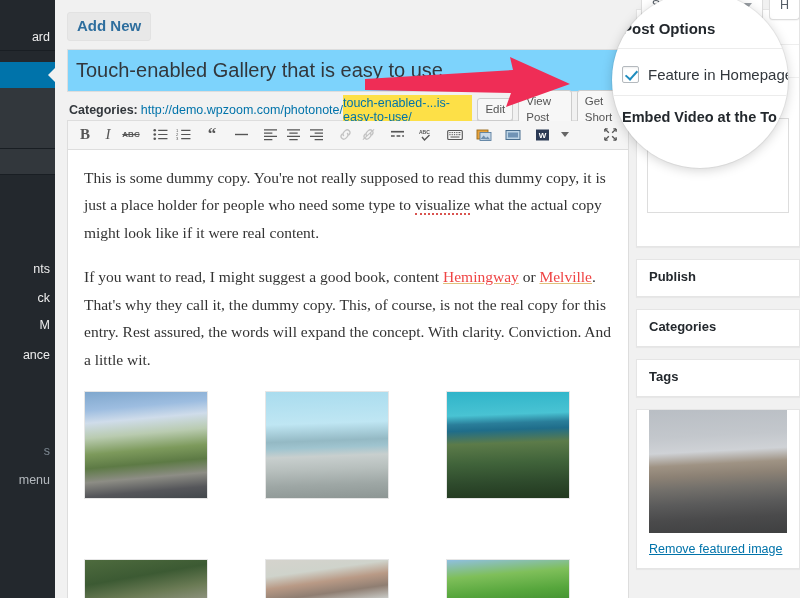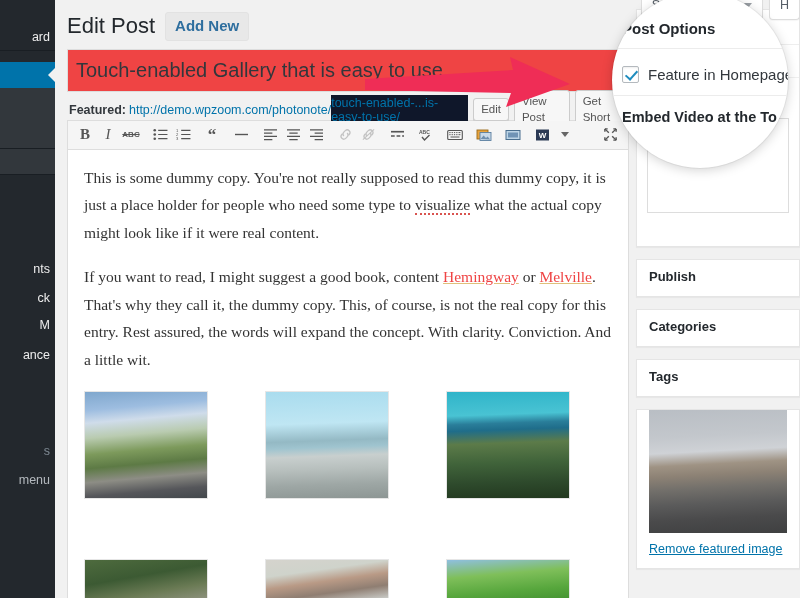--- a/index.html
+++ b/index.html
@@ -113,21 +113,21 @@
     font-size: 15px;
     font-weight: 600;
     padding: 3px 9px 4px 9px;
     line-height: 1.3;
   }
 
   
   .title-input {
     width: 562px;
     border: 1px solid #ddd;
-    background: #ef4444;
+    background: #7dd3fc;
     font-size: 20px;
     font-family: "Liberation Sans", sans-serif;
     font-weight: 400;
     color: #32373c;
     padding: 6px 8px 7px 8px;
     line-height: 1.4;
     outline: none;
     display: block;
   }
 
@@ -136,21 +136,21 @@
     display: flex; align-items: center;
     gap: 5px;
     padding: 8px 0 0 2px;
     font-size: 12.5px;
     color: #32373c;
     height: 28px;
   }
   .permalink-row .plabel { font-weight: 700; }
   .permalink-row .purl { color: #0073aa; }
   .permalink-row .pslug {
-    background: #0f172a;
+    background: #fde047;
     color: #0073aa;
     padding: 1px 0;
   }
   .mini-btn {
     background: #f7f7f7;
     border: 1px solid #ccc;
     border-radius: 3px;
     color: #555;
     font-size: 11.5px;
     padding: 2px 7px 3px 7px;
@@ -439,28 +439,27 @@
       <span class="caret-dn"></span>
     </div>
     <div class="screen-meta-btn">
       <span>H</span>
     </div>
   </div>
 
   <div id="post-body-content">
 
     <div class="page-title-row">
-      <h1 class="page-title">Edit Post</h1>
       <span class="page-title-action">Add New</span>
     </div>
 
     <input class="title-input" type="text" value="Touch-enabled Gallery that is easy to use" style="">
 
     <div class="permalink-row">
-      <span class="plabel">Featured:</span>
+      <span class="plabel">Categories:</span>
       <span class="purl" style="margin-left:-2px">http://demo.wpzoom.com/photonote/</span>
       <span class="pslug" style="margin-left:-5px">touch-enabled-...is-easy-to-use/</span>
       <span class="mini-btn">Edit</span>
       <span class="mini-btn">View Post</span>
       <span class="mini-btn">Get Short</span>
     </div>
 
 
     <div class="editor-wrap">
 

